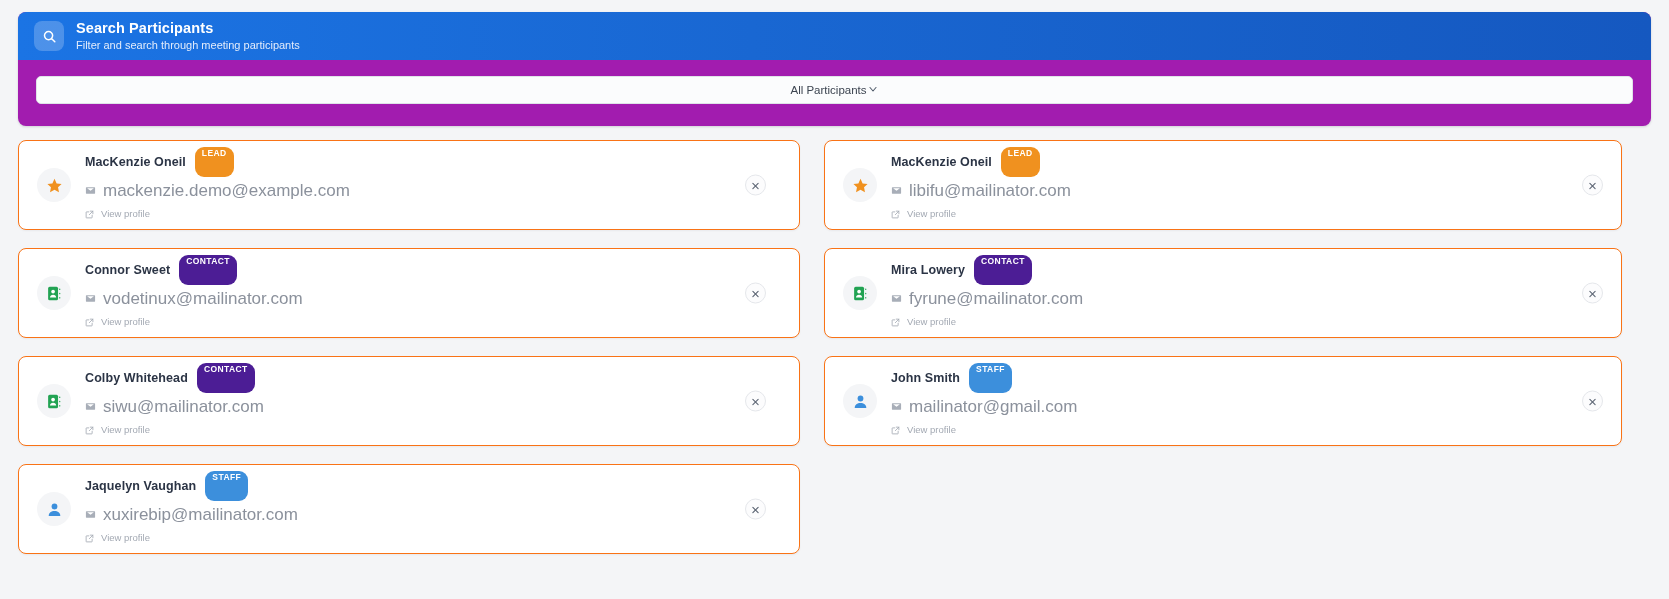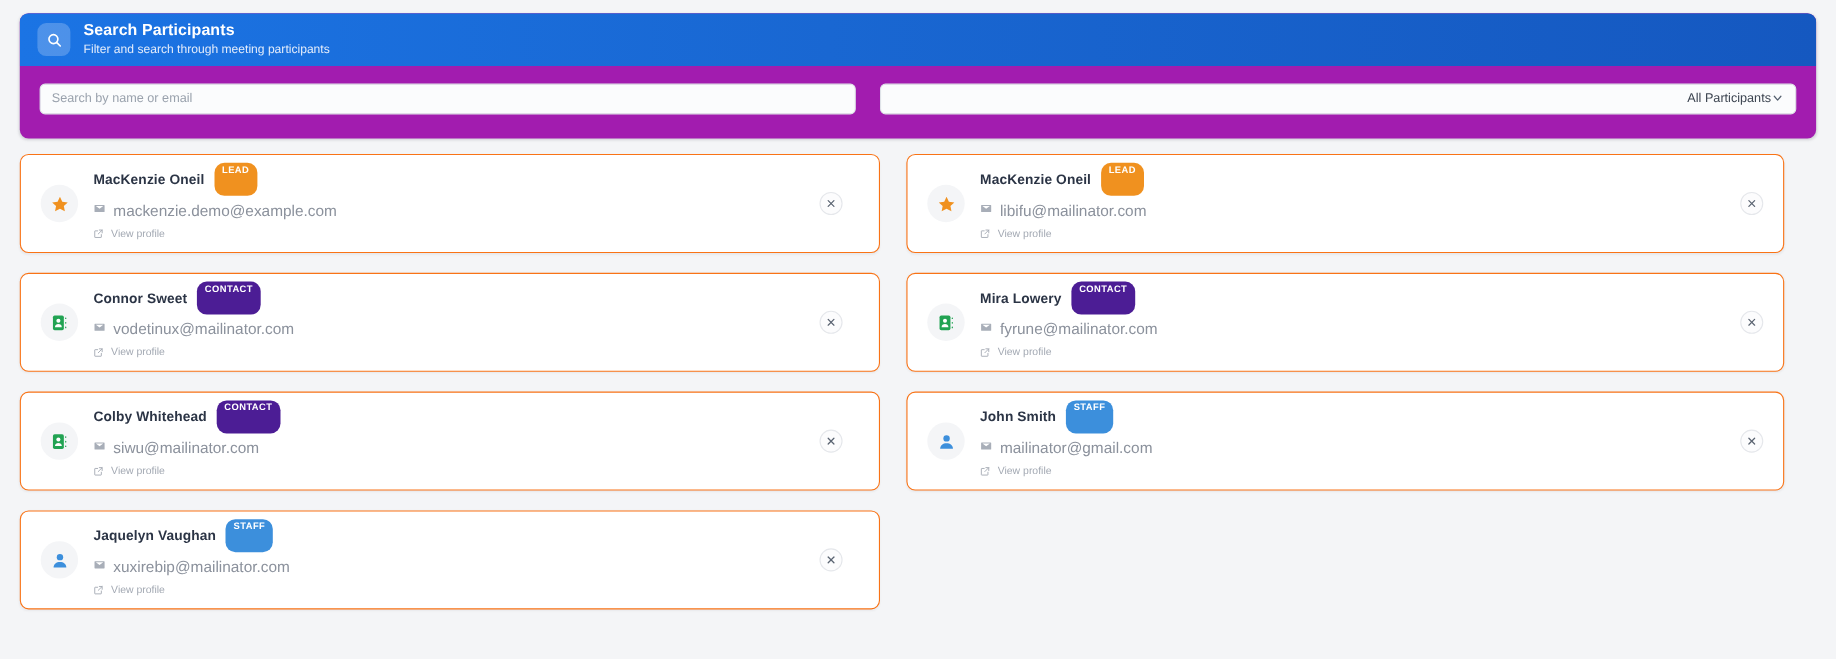--- a/index.html
+++ b/index.html
@@ -73,21 +73,21 @@
   .search-field input {
     border: 0; outline: 0; background: transparent;
     width: 100%; height: 100%;
     font-family: "Liberation Sans", sans-serif;
     font-size: 11.5px;
     color: #3c4450;
   }
   .search-field input::placeholder { color: #9aa2ad; }
   .filter-field {
     flex: 1 1 auto;
-    justify-content: flex-end;
+    justify-content: center;
     color: #3c4450;
     cursor: pointer;
     user-select: none;
   }
   .filter-value { color: #3c4450; font-size: 11.5px; }
   .chev { display: block; }
 
   
   .grid {
     margin-top: 14px;
@@ -131,21 +131,21 @@
     color: #ffffff;
     border-radius: 9px;
     padding: 2px 7px 19px 7px;
     line-height: 1;
   }
   .badge.lead { background: #f0911f; }
   .badge.contact { background: #4c1d95; }
   .badge.staff { background: #3c8fdc; }
 
   .email-row, .profile-row { display: flex; align-items: center; gap: 7px; }
-  .email-text { font-size: 14px; color: #8b919c; text-align: center; }
+  .email-text { font-size: 17px; color: #8b919c; text-align: center; }
   .profile-text { font-size: 9.5px; color: #a3a9b3; }
 
   .remove-btn {
     position: absolute;
     right: 18px;
     top: 50%;
     transform: translateY(-50%);
     width: 21px; height: 21px;
     border-radius: 50%;
     border: 1px solid #e5e7eb;
@@ -168,23 +168,20 @@
           <line x1="15.5" y1="15.5" x2="20.5" y2="20.5"></line>
         </svg>
       </div>
       <div class="header-text">
         <div class="header-title">Search Participants</div>
         <div class="header-sub">Filter and search through meeting participants</div>
       </div>
     </div>
 
     <div class="panel-body">
-      <div class="search-field">
-        <input type="text" placeholder="Search by name or email" style="">
-      </div>
       <div class="filter-field">
         <span class="filter-value">All Participants</span>
         <span class="chev">
           <svg width="12" height="12" viewBox="0 0 24 24" fill="none" stroke="#55606e" stroke-width="2.2" stroke-linecap="round" stroke-linejoin="round">
             <polyline points="6 9 12 16 18 9"></polyline>
           </svg>
         </span>
       </div>
     </div>
   </div>

